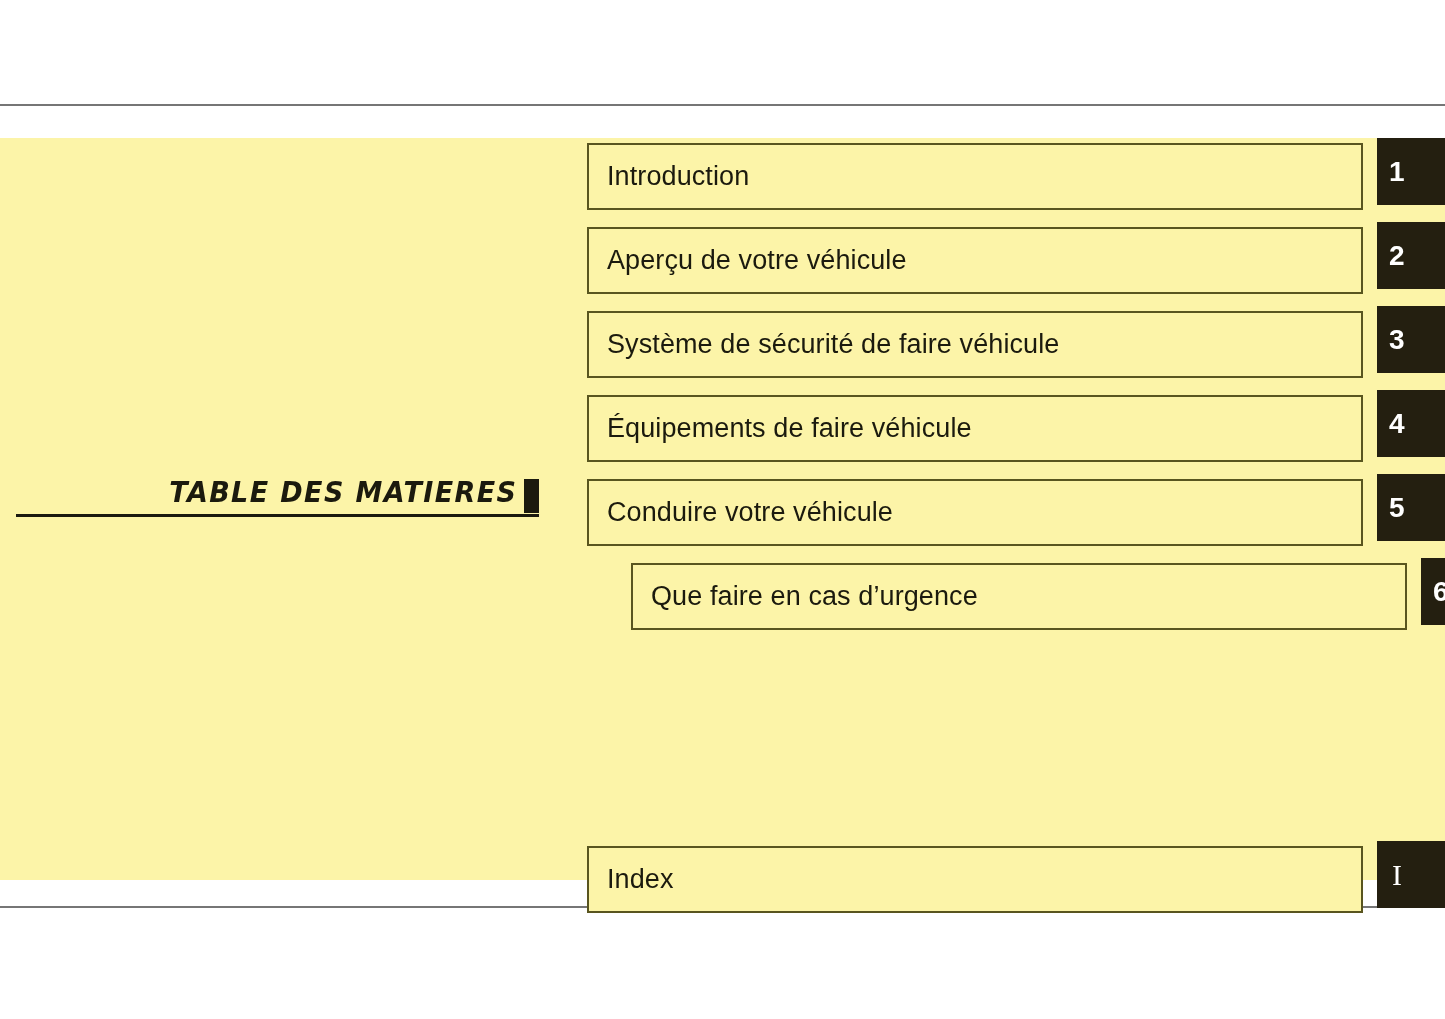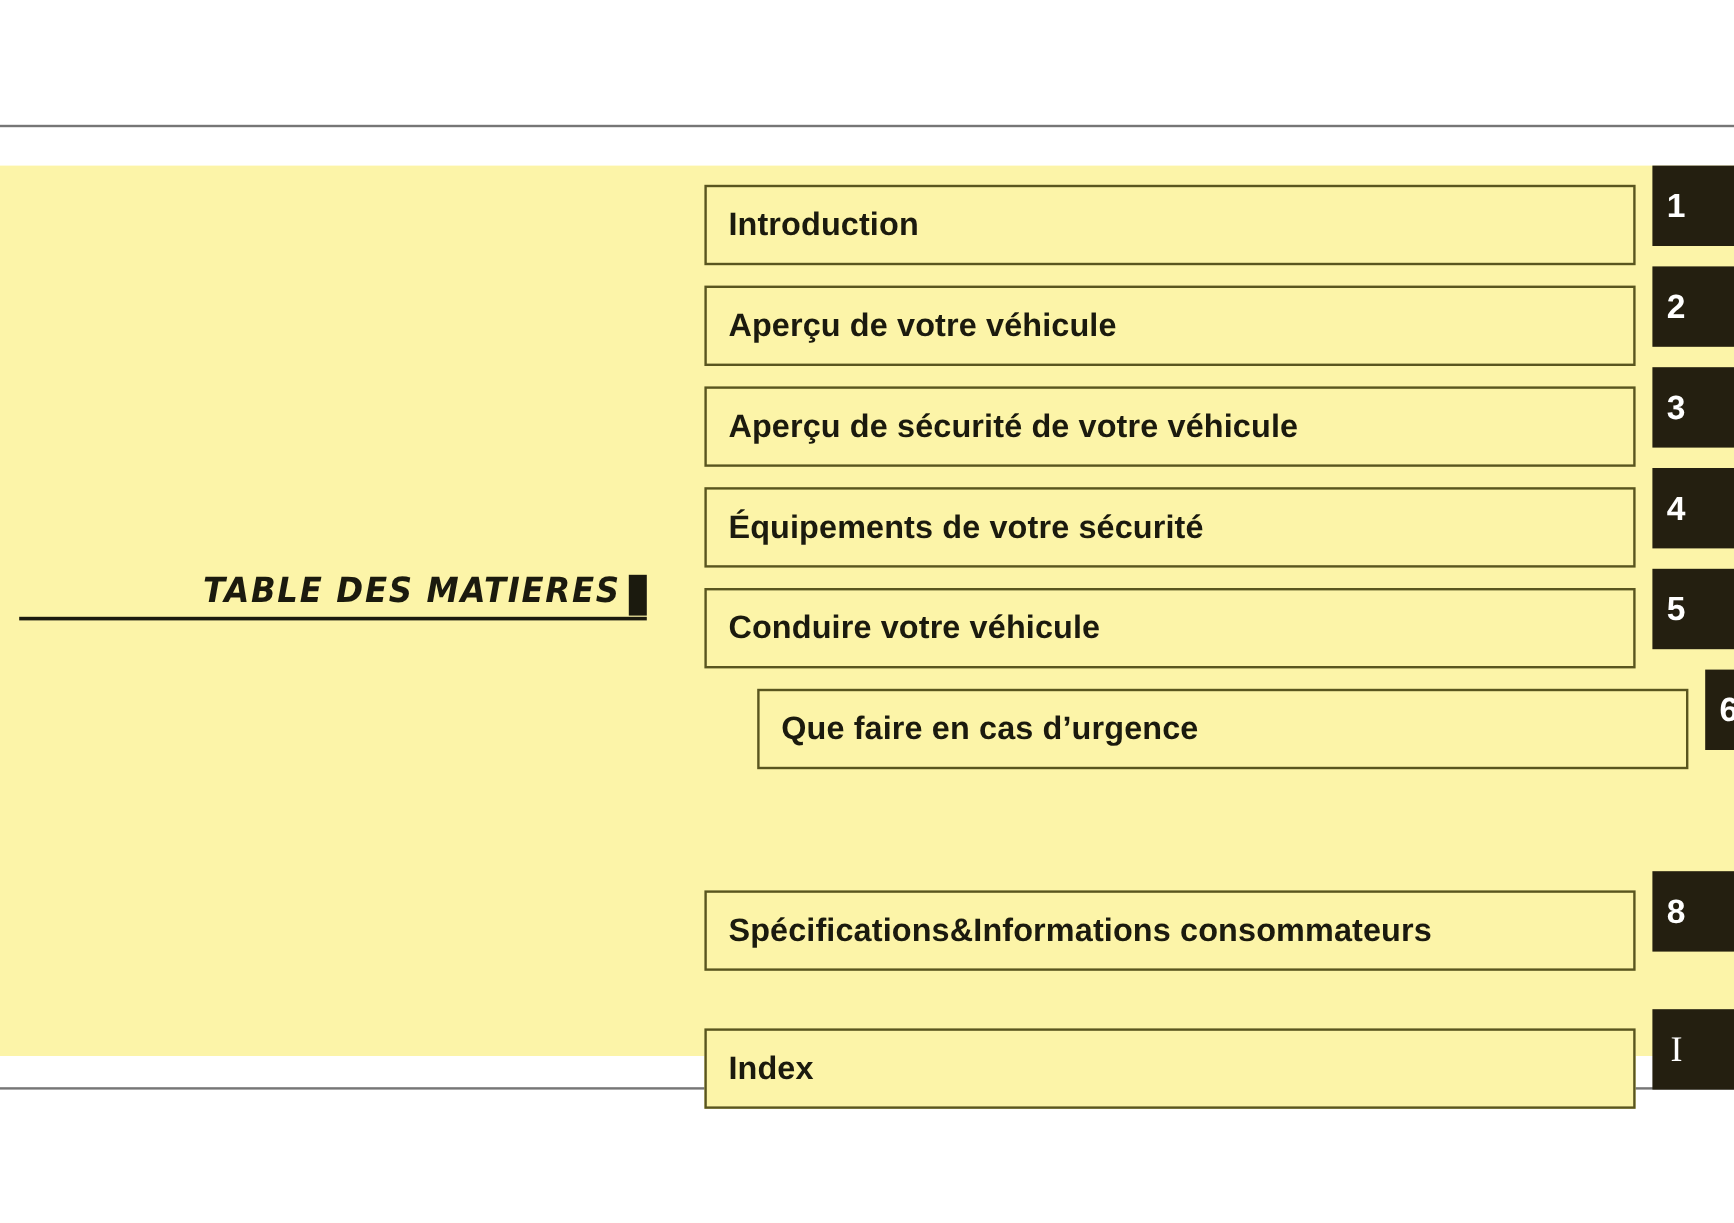--- a/index.html
+++ b/index.html
@@ -86,29 +86,28 @@
   }
   .toc-row {
     position: absolute;
     left: 0;
     width: 858px;
     height: 67px;
   }
   .toc-label-box {
     position: absolute;
     left: 0;
-    top: 16px;
+    top: 5px;
     width: 776px;
     height: 67px;
     box-sizing: border-box;
     border: 2px solid #59551f;
     background: #fcf4a8;
     display: flex;
     align-items: center;
-    font-weight: bold;
   }
   .toc-label {
     padding-left: 18px;
     font-size: 27px;
     color: #1b1a0e;
     letter-spacing: 0.1px;
     white-space: nowrap;
   }
   .toc-tab {
     position: absolute;
@@ -162,29 +161,29 @@
       <div class="toc-row" style="top: 84px; padding-left: 28px;">
         <div class="toc-label-box">
           <span class="toc-label">Aperçu de votre véhicule</span>
         </div>
         <div class="toc-tab">
           <span class="toc-tab-number">2</span>
         </div>
       </div>
       <div class="toc-row" style="top: 168px;">
         <div class="toc-label-box">
-          <span class="toc-label">Aperçu de sécurité de votre véhicule</span>
+          <span class="toc-label">Système de sécurité de faire véhicule</span>
         </div>
         <div class="toc-tab">
           <span class="toc-tab-number">3</span>
         </div>
       </div>
       <div class="toc-row" style="top: 252px;">
         <div class="toc-label-box">
-          <span class="toc-label">Équipements de votre sécurité</span>
+          <span class="toc-label">Équipements de faire véhicule</span>
         </div>
         <div class="toc-tab">
           <span class="toc-tab-number">4</span>
         </div>
       </div>
       <div class="toc-row" style="top: 336px;">
         <div class="toc-label-box">
           <span class="toc-label">Conduire votre véhicule</span>
         </div>
         <div class="toc-tab">
@@ -192,28 +191,20 @@
         </div>
       </div>
       <div class="toc-row" style="top: 420px; margin-left: 44px;">
         <div class="toc-label-box">
           <span class="toc-label">Que faire en cas d’urgence</span>
         </div>
         <div class="toc-tab">
           <span class="toc-tab-number">6</span>
         </div>
       </div>
-      <div class="toc-row" style="top: 588px;">
-        <div class="toc-label-box">
-          <span class="toc-label">Spécifications&amp;Informations consommateurs</span>
-        </div>
-        <div class="toc-tab">
-          <span class="toc-tab-number">8</span>
-        </div>
-      </div>
       <div class="toc-row" style="top: 672px; margin-top: 31px;">
         <div class="toc-label-box">
           <span class="toc-label">Index</span>
         </div>
         <div class="toc-tab">
           <span class="toc-tab-number serif">I</span>
         </div>
       </div>
     </div>
 

